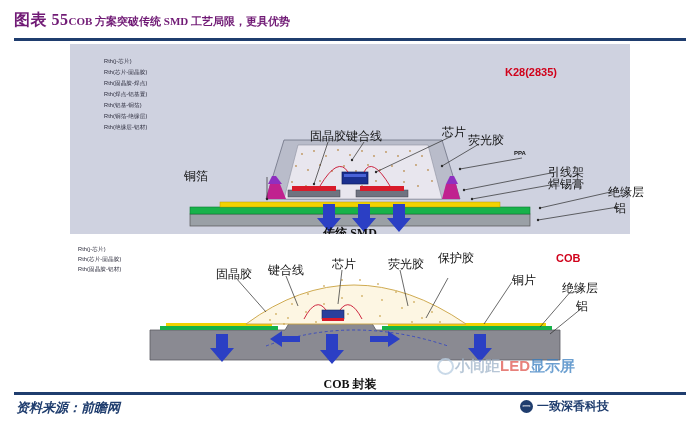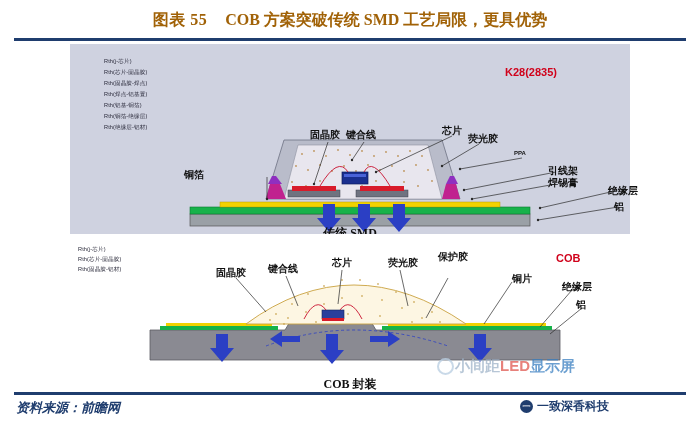--- a/index.html
+++ b/index.html
@@ -10,24 +10,24 @@
     overflow:hidden;
     position:relative;
   }
   .page{position:relative;width:700px;height:425px;}
 
   
   .title-row{
     position:absolute;left:14px;top:10px;width:672px;
     display:flex;align-items:baseline;
     font-family:"Liberation Serif","DejaVu Serif",serif;
-    font-weight:bold;color:#a16207;justify-content:center;
+    font-weight:bold;color:#701a75;
   }
   .fig-no{font-size:16px;letter-spacing:.5px;white-space:nowrap;}
-  .fig-title{font-size:16px;margin-left:18px;white-space:nowrap;}
+  .fig-title{font-size:11px;white-space:nowrap;}
   .title-rule{
     position:absolute;left:14px;top:38px;width:672px;height:3px;
     background:#1f3d6e;
   }
   .footer-rule{
     position:absolute;left:14px;top:392px;width:672px;height:3px;
     background:#1f3d6e;
   }
   .source{
     position:absolute;left:16px;top:399px;
@@ -53,21 +53,21 @@
 
   
   .lbl{
     position:absolute;white-space:nowrap;
     font-family:"Liberation Sans","DejaVu Sans",sans-serif;
     color:#111;
   }
   .rth{
     font-size:5.6px;color:#2a2a3a;letter-spacing:.1px;
   }
-  .callout{font-size:10px;font-weight:bold;color:#111;}
+  .callout{font-size:12px;font-weight:normal;color:#111;}
   .callout-sm{font-size:6px;font-weight:bold;color:#111;}
   .tag-red{
     font-size:11px;font-weight:bold;color:#d0021b;
     font-family:"Liberation Sans","DejaVu Sans",sans-serif;
   }
 
   svg.diagram{position:absolute;left:0;top:0;overflow:visible;}
 
   
   .wm-center{

